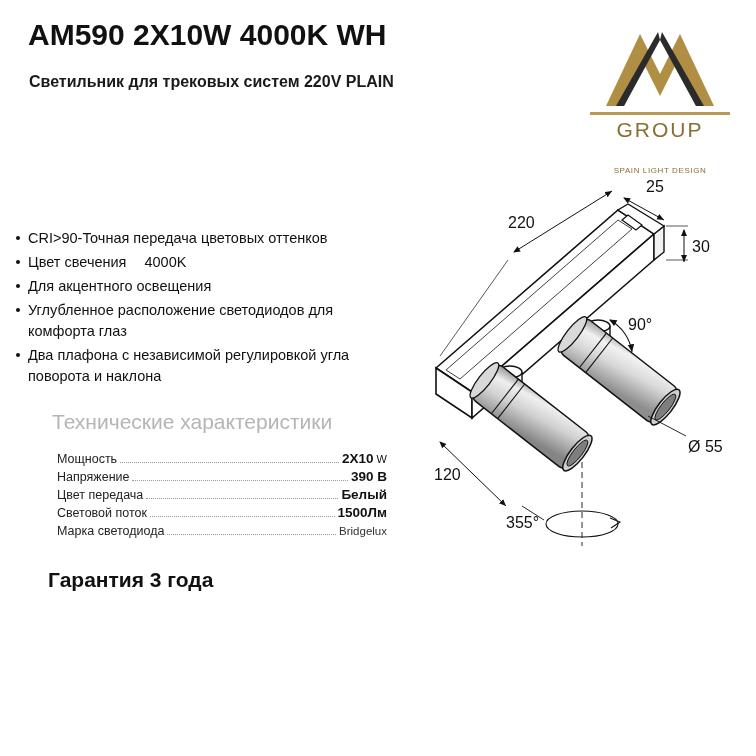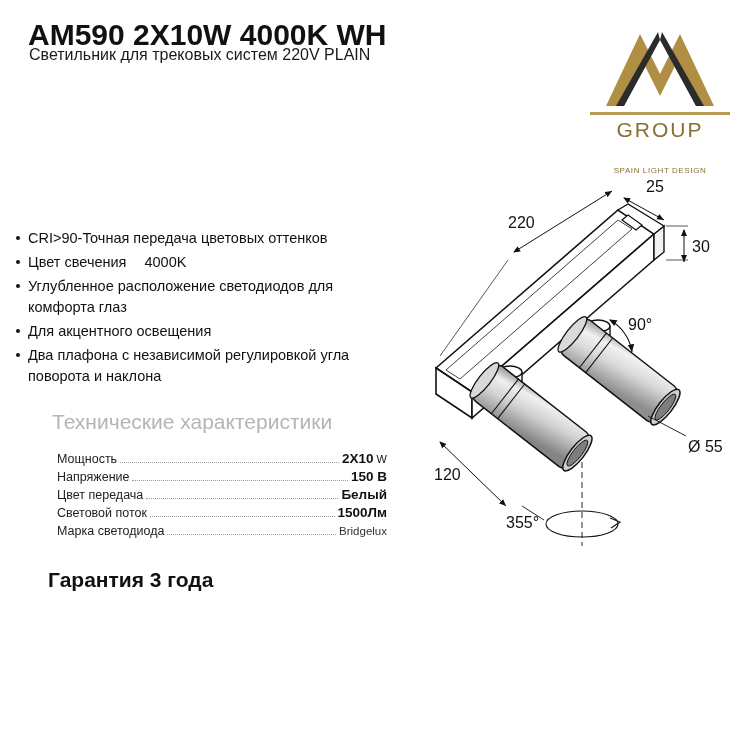--- a/index.html
+++ b/index.html
@@ -29,23 +29,23 @@
     top: 18px;
     font-size: 30px;
     font-weight: 700;
     letter-spacing: 0px;
     color: #111;
     white-space: nowrap;
   }
   .subtitle {
     position: absolute;
     left: 29px;
-    top: 46px;
+    top: 73px;
     font-size: 16px;
-    font-weight: 400;
+    font-weight: 700;
     color: #1a1a1a;
     white-space: nowrap;
     text-align: center;
   }
 
   
   .logo {
     position: absolute;
     left: 590px;
     top: 30px;
@@ -216,41 +216,41 @@
   </div>
 
   <div class="features">
     <div class="feature">
       <span>CRI&gt;90-Точная передача цветовых оттенков</span>
     </div>
     <div class="feature">
       <span>Цвет свечения</span><span class="val">4000K</span>
     </div>
     <div class="feature">
+      <span>Для акцентного освещения</span>
+    </div>
+    <div class="feature">
       <span>Углубленное расположение светодиодов для комфорта глаз</span>
-    </div>
-    <div class="feature">
-      <span>Для акцентного освещения</span>
     </div>
     <div class="feature">
       <span>Два плафона с независимой регулировкой угла поворота и наклона</span>
     </div>
   </div>
 
   <div class="specs-heading">Технические характеристики</div>
   <div class="specs">
     <div class="spec-row">
       <span class="spec-label">Мощность</span>
       <span class="spec-dots"></span>
       <span class="spec-value bold"><span>2X10</span><span class="unit"> W</span></span>
     </div>
     <div class="spec-row">
       <span class="spec-label">Напряжение</span>
       <span class="spec-dots"></span>
-      <span class="spec-value bold">150 В</span>
+      <span class="spec-value bold">390 В</span>
     </div>
     <div class="spec-row">
       <span class="spec-label">Цвет передача</span>
       <span class="spec-dots"></span>
       <span class="spec-value bold">Белый</span>
     </div>
     <div class="spec-row">
       <span class="spec-label">Световой поток</span>
       <span class="spec-dots"></span>
       <span class="spec-value bold">1500Лм</span>

